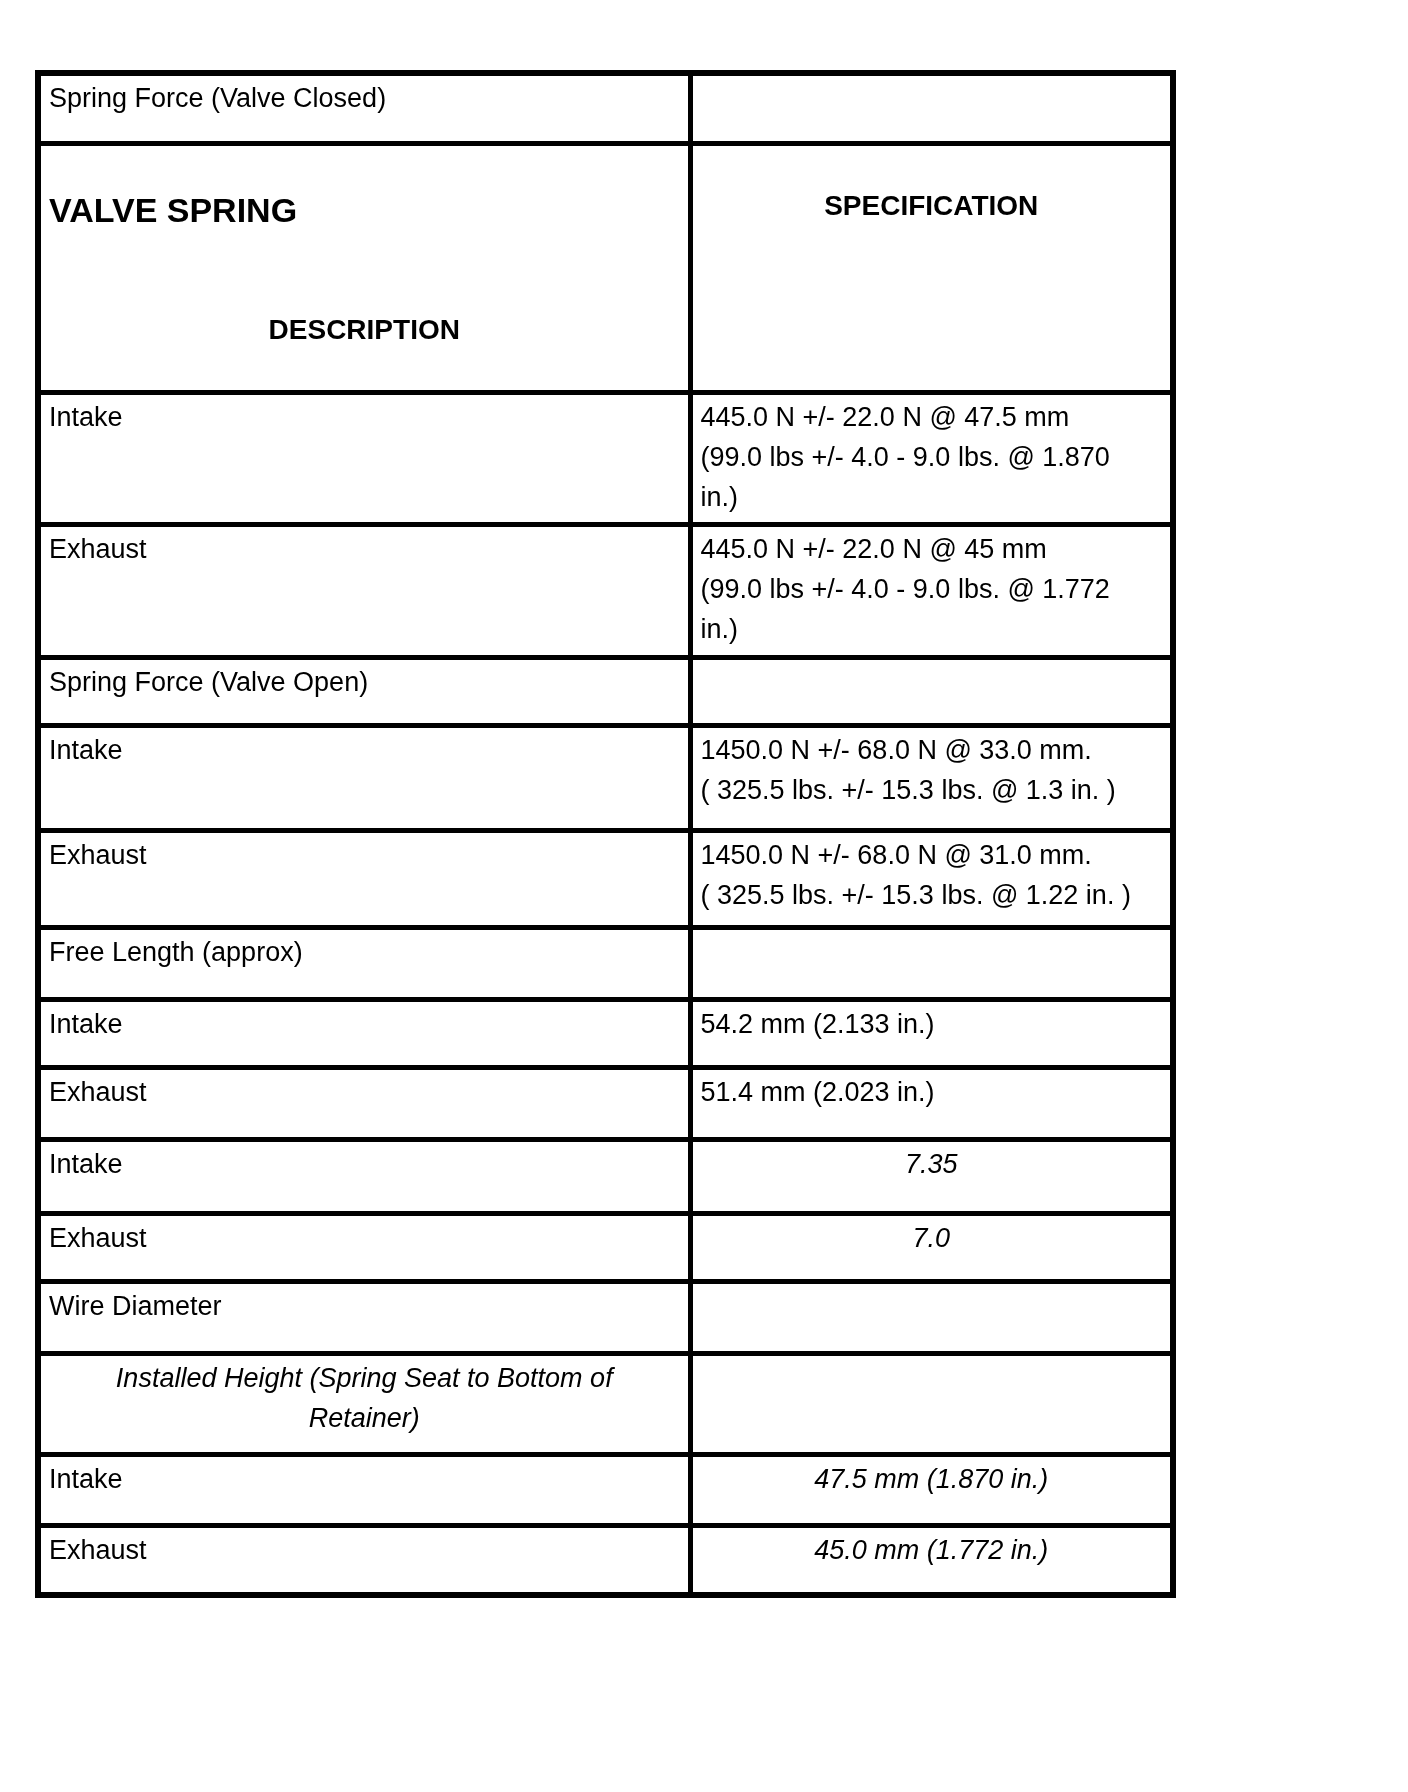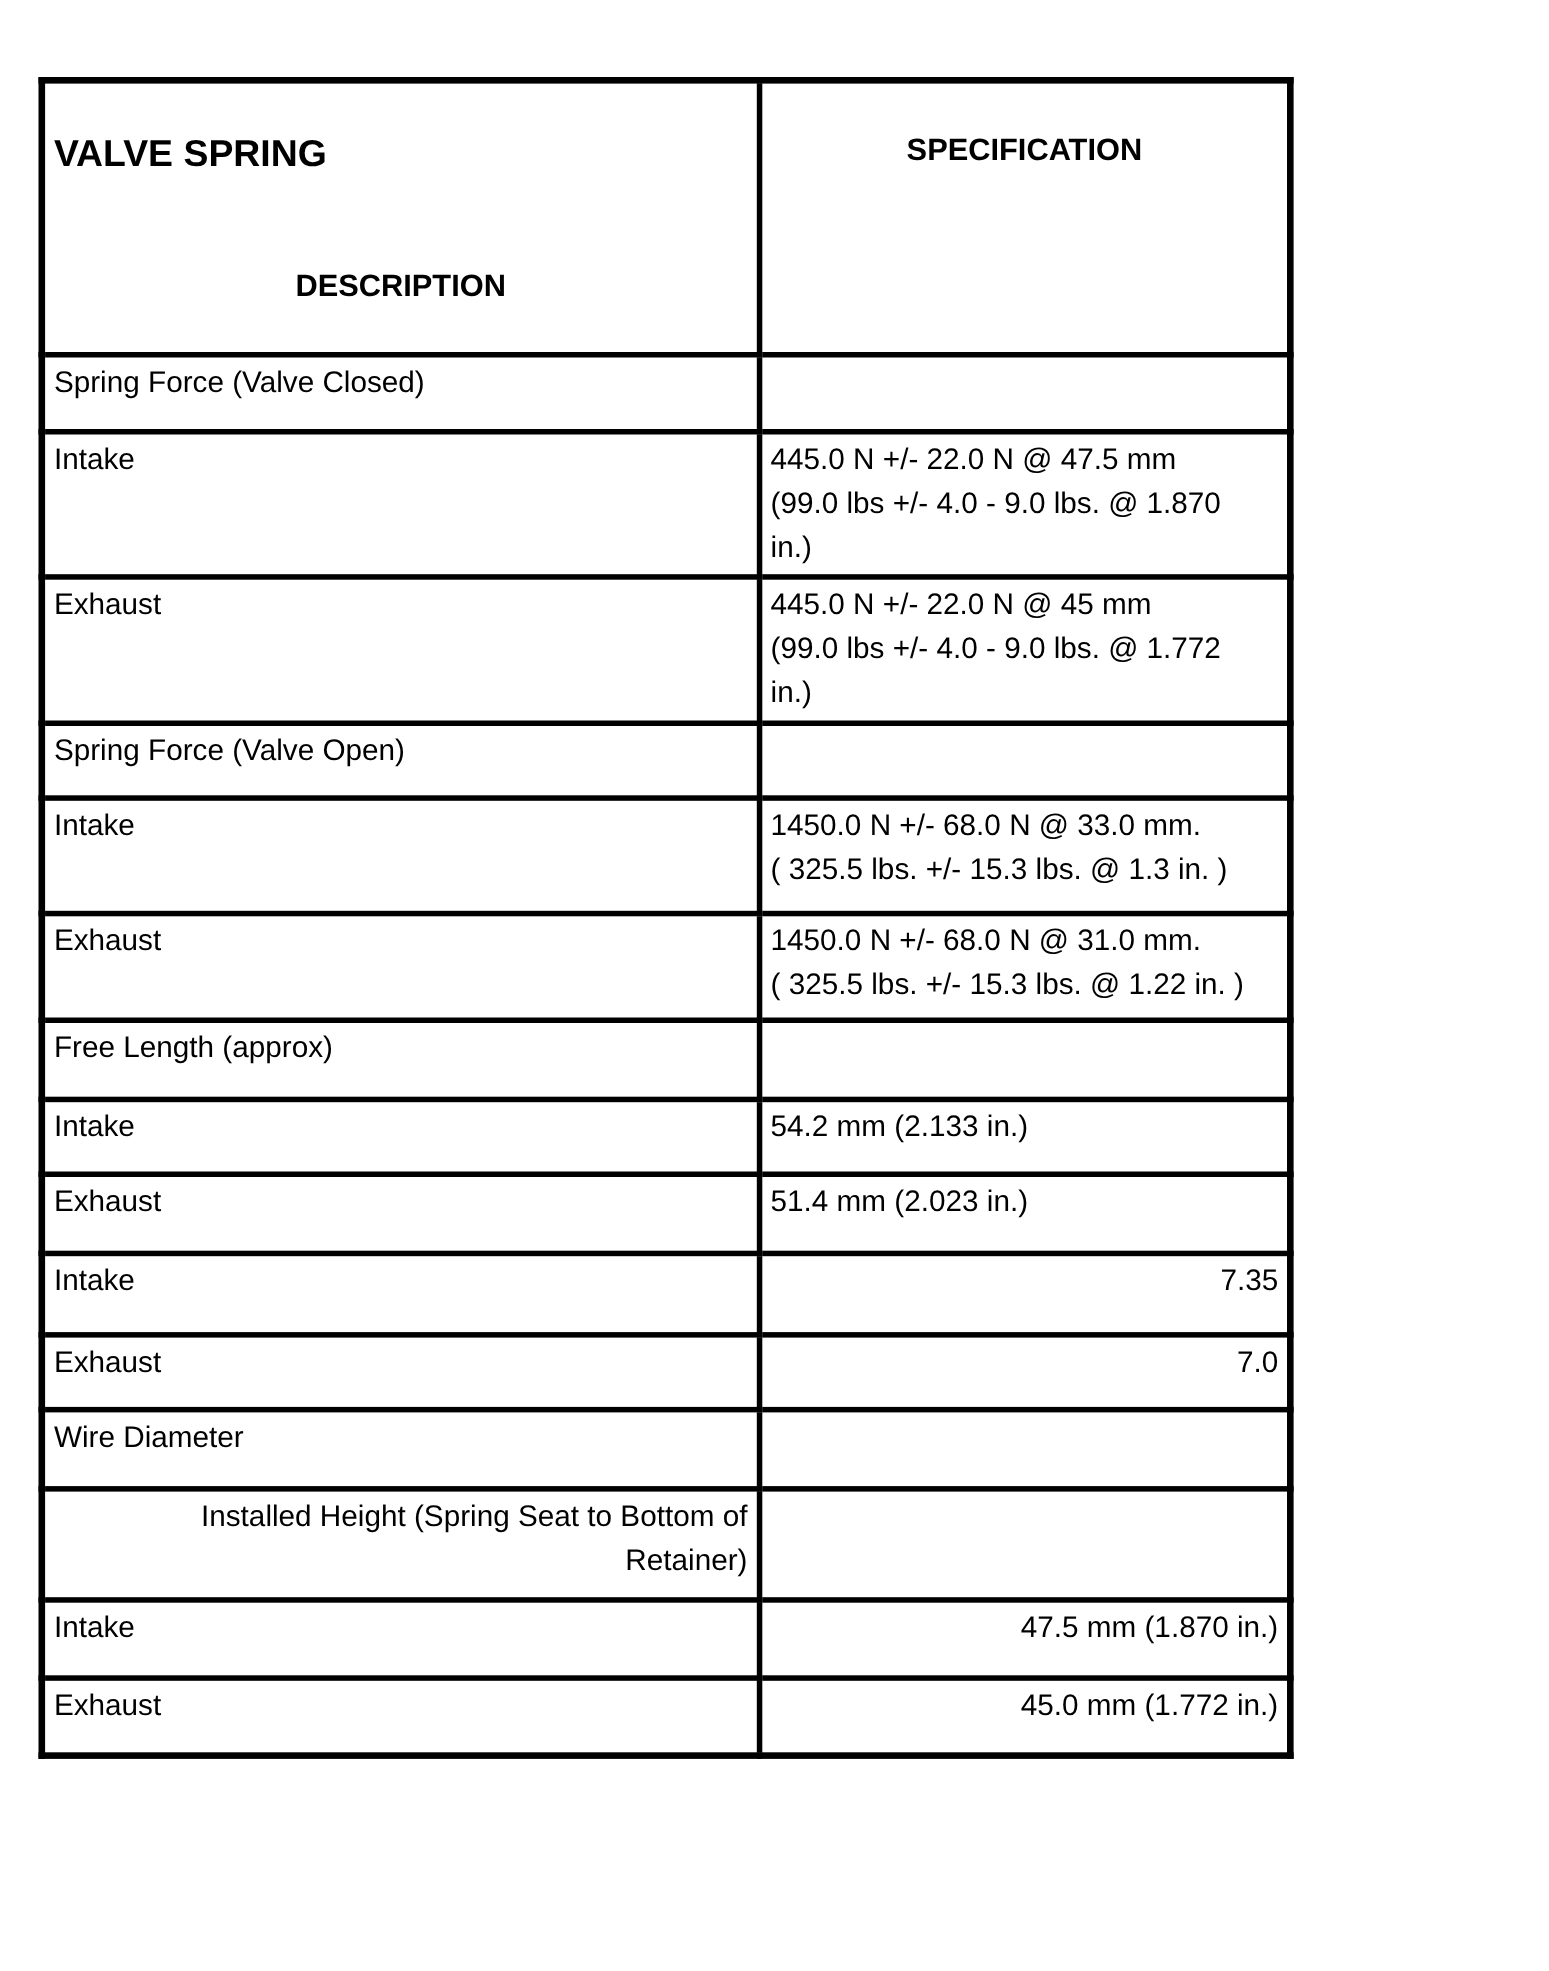--- a/index.html
+++ b/index.html
@@ -30,21 +30,21 @@
     border: 5px solid #000;
     vertical-align: top;
     padding: 2px 8px;
     font-size: 27px;
     line-height: 40px;
     white-space: pre-line;
     overflow: hidden;
   }
   .a-left   { text-align: left; }
   .a-right  { text-align: left; }
-  .a-center { text-align: right; }
+  .a-center { text-align: center; font-style: italic; }
   .title {
     font-size: 34px;
     font-weight: bold;
     line-height: 44px;
     text-align: left;
   }
   .col-head {
     font-size: 28px;
     font-weight: bold;
     line-height: 36px;
@@ -55,33 +55,33 @@
 </head>
 <body>
 
 <div class="page">
   <table class="spec-table">
     <colgroup>
       <col style="width:652px">
       <col style="width:483px">
     </colgroup>
     <tbody>
+      <tr style="height:70px">
+        <td class="a-left">Spring Force (Valve Closed)</td>
+        <td class="a-left"></td>
+      </tr>
+
       <tr style="height:150px">
         <td class="a-left">
           <div class="title">VALVE SPRING</div>
           <div class="col-head desc-head">DESCRIPTION</div>
         </td>
         <td>
           <div class="col-head">SPECIFICATION</div>
         </td>
-      </tr>
-
-      <tr style="height:70px">
-        <td class="a-left">Spring Force (Valve Closed)</td>
-        <td class="a-left"></td>
       </tr>
       <tr style="height:132px">
         <td class="a-right">Intake</td>
         <td class="a-left">445.0 N +/- 22.0 N @ 47.5 mm
 (99.0 lbs +/- 4.0 - 9.0 lbs. @ 1.870
 in.)</td>
       </tr>
       <tr style="height:133px">
         <td class="a-right">Exhaust</td>
         <td class="a-left">445.0 N +/- 22.0 N @ 45 mm

